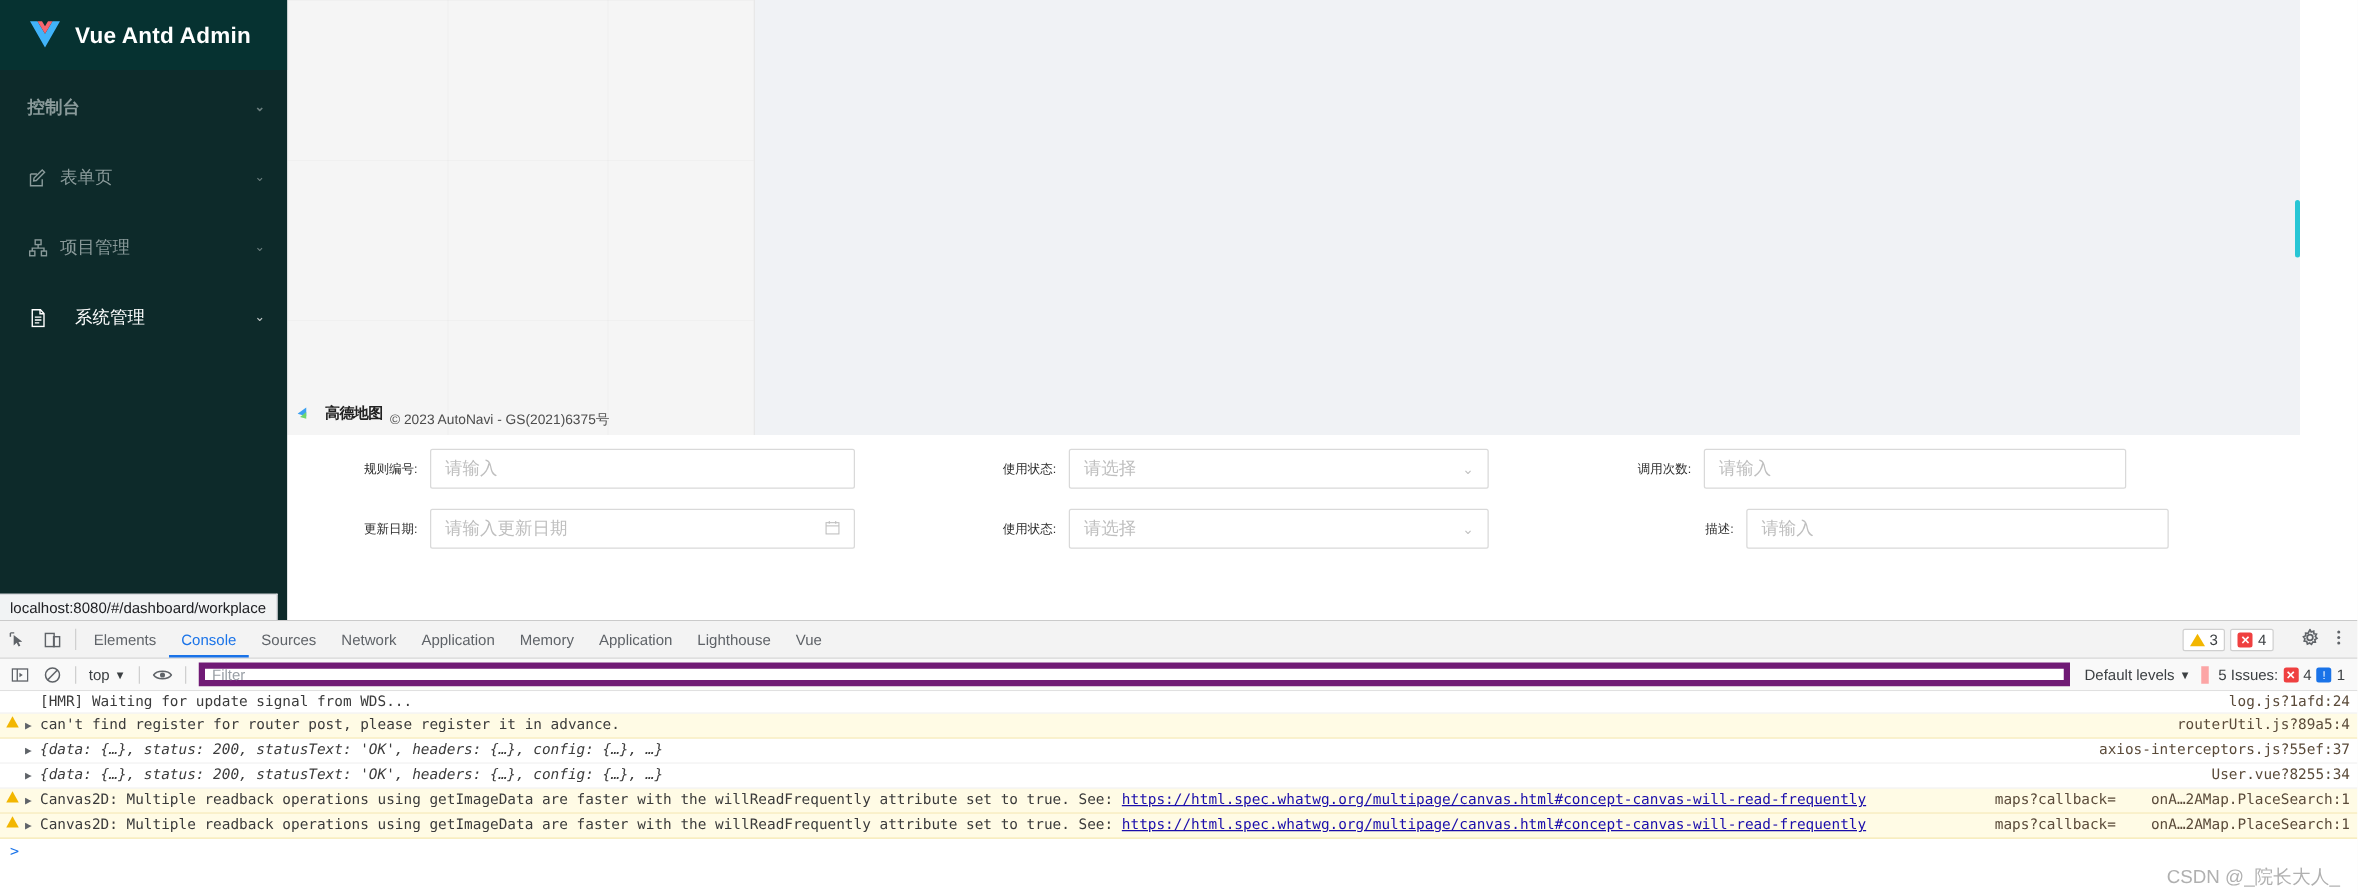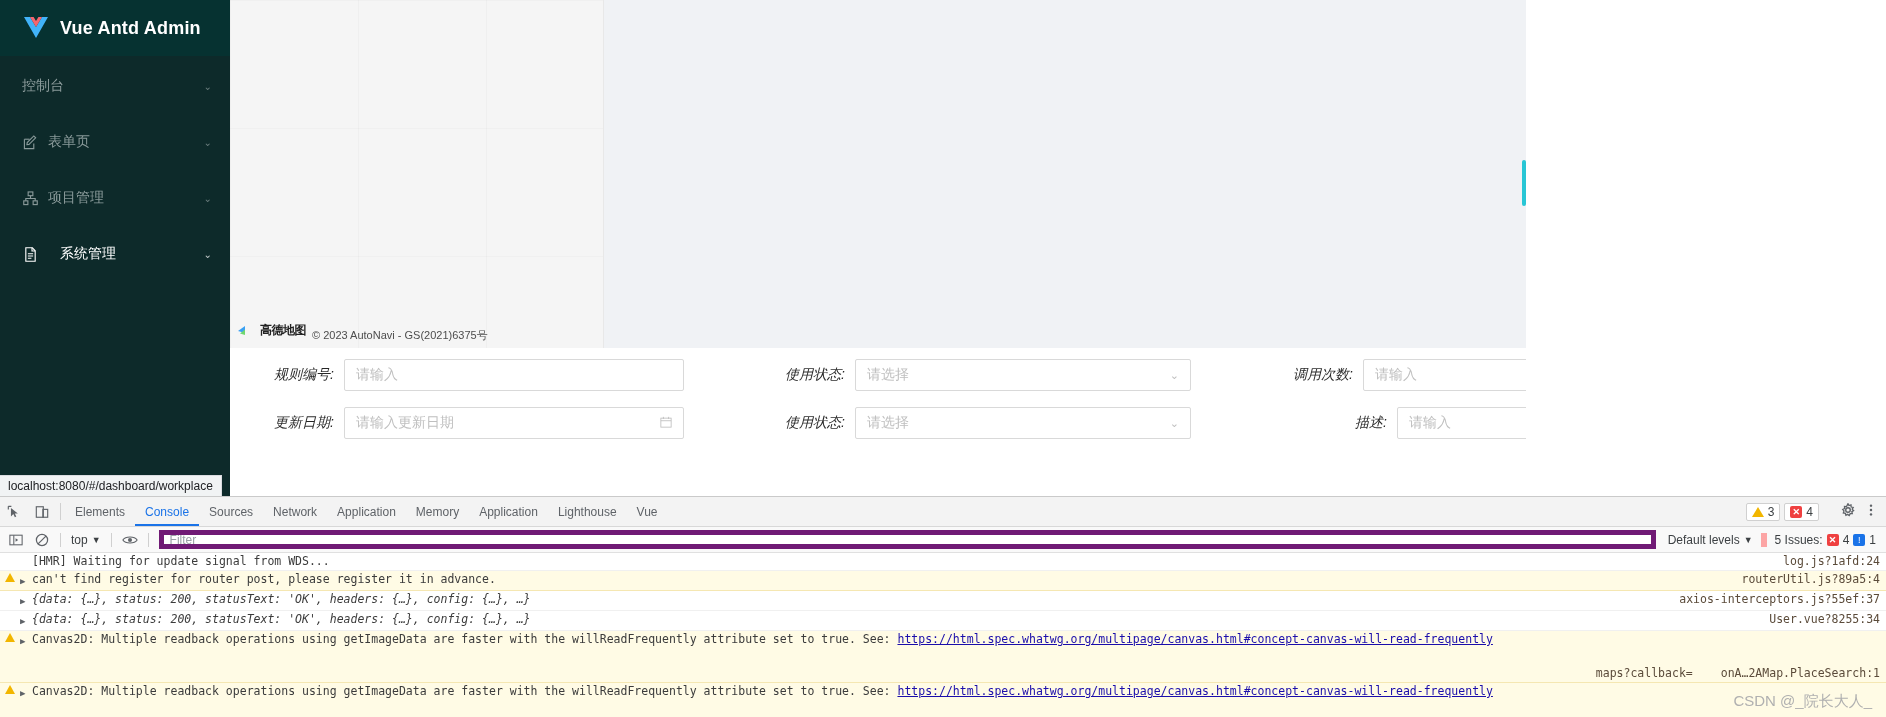--- a/index.html
+++ b/index.html
@@ -7,21 +7,21 @@
     margin: 0; padding: 0;
     width: 1886px; height: 717px;
     overflow: hidden;
     font-family: "Liberation Sans", sans-serif;
     background: #ffffff;
   }
   #root { position: relative; width: 1886px; height: 717px; background: #fff; }
 
   
   .app-area {
-    position: absolute; left: 0; top: 0; width: 1526px; height: 496px;
+    position: absolute; left: 0; top: 0; width: 1840px; height: 496px;
     background: #ffffff; overflow: hidden;
   }
 
   
   .sidebar {
     position: absolute; left: 0; top: 0; width: 230px; height: 496px;
     background: #0d2a2a;
   }
   .sidebar-logo {
     height: 56px; width: 230px;
@@ -41,21 +41,21 @@
     margin-bottom: 20px; position: relative; cursor: pointer;
   }
   .menu-item.active { color: #ffffff; gap: 12px; }
   .menu-item .mi-icon {
     width: 16px; height: 16px; margin-right: 10px; flex: 0 0 auto;
     display: inline-flex; align-items: center; justify-content: center;
   }
   .menu-item .mi-icon svg { display: block; }
   .menu-item .mi-label { flex: 1 1 auto; white-space: nowrap; }
   .menu-item .mi-arrow { font-size: 10px; opacity: .75; }
-  .menu-item.no-icon { padding-left: 22px; }
+  .menu-item.no-icon { padding-left: 22px; font-weight: bold; }
 
   
   .content {
     position: absolute; left: 230px; top: 0; right: 0; height: 496px;
     background: #f0f2f5;
   }
 
   
   .map-card {
     position: absolute; left: 0px; top: 0px;
@@ -90,22 +90,22 @@
   
   .form-area {
     position: absolute; left: 0; top: 348px; right: 0; bottom: 0;
     background: #ffffff;
   }
   .form-row {
     display: flex; align-items: center; height: 48px; padding-top: 6px;
   }
   .form-field { display: flex; align-items: center; }
   .field-label {
-    font-size: 14px; color: rgba(0,0,0,0.85);
-    text-align: right; white-space: nowrap; padding-right: 10px; font-style: italic;
+    font-size: 10px; color: rgba(0,0,0,0.85);
+    text-align: right; white-space: nowrap; padding-right: 10px;
   }
   .field-control {
     height: 32px; border: 1px solid #d9d9d9; border-radius: 2px;
     background: #fff; display: flex; align-items: center;
     padding: 0 11px; font-size: 14px; color: #bfbfbf;
     position: relative;
   }
   .field-control .ph { flex: 1 1 auto; white-space: nowrap; overflow: hidden; }
   .field-control .suffix { color: #bfbfbf; font-size: 11px; margin-left: 6px; }
 
@@ -239,21 +239,21 @@
   .c-text { flex: 1 1 auto; color: #3b3b3b; white-space: nowrap; overflow: hidden; }
   .c-text.obj { font-style: italic; color: #3b3b3b; }
   .c-text a {
     color: #1a0dab; text-decoration: underline; font-family: "DejaVu Sans Mono", monospace;
   }
   .c-src {
     flex: 0 0 auto; padding-right: 6px; color: #5b4b3a;
     cursor: pointer; white-space: nowrap;
     font-family: "DejaVu Sans Mono", monospace; font-size: 11.5px;
   }
-  .c-src.two { display: flex; gap: 28px; margin-top: 34px; }
+  .c-src.two { display: flex; gap: 28px; }
   .c-prompt {
     display: flex; align-items: center; height: 20px; padding-left: 8px;
     color: #1a73e8; font-family: "DejaVu Sans Mono", monospace; font-size: 12px;
   }
   .watermark {
     position: absolute; right: 14px; bottom: 6px;
     color: #b0b0b0; font-size: 15px; white-space: nowrap;
   }
 </style>
 </head>

